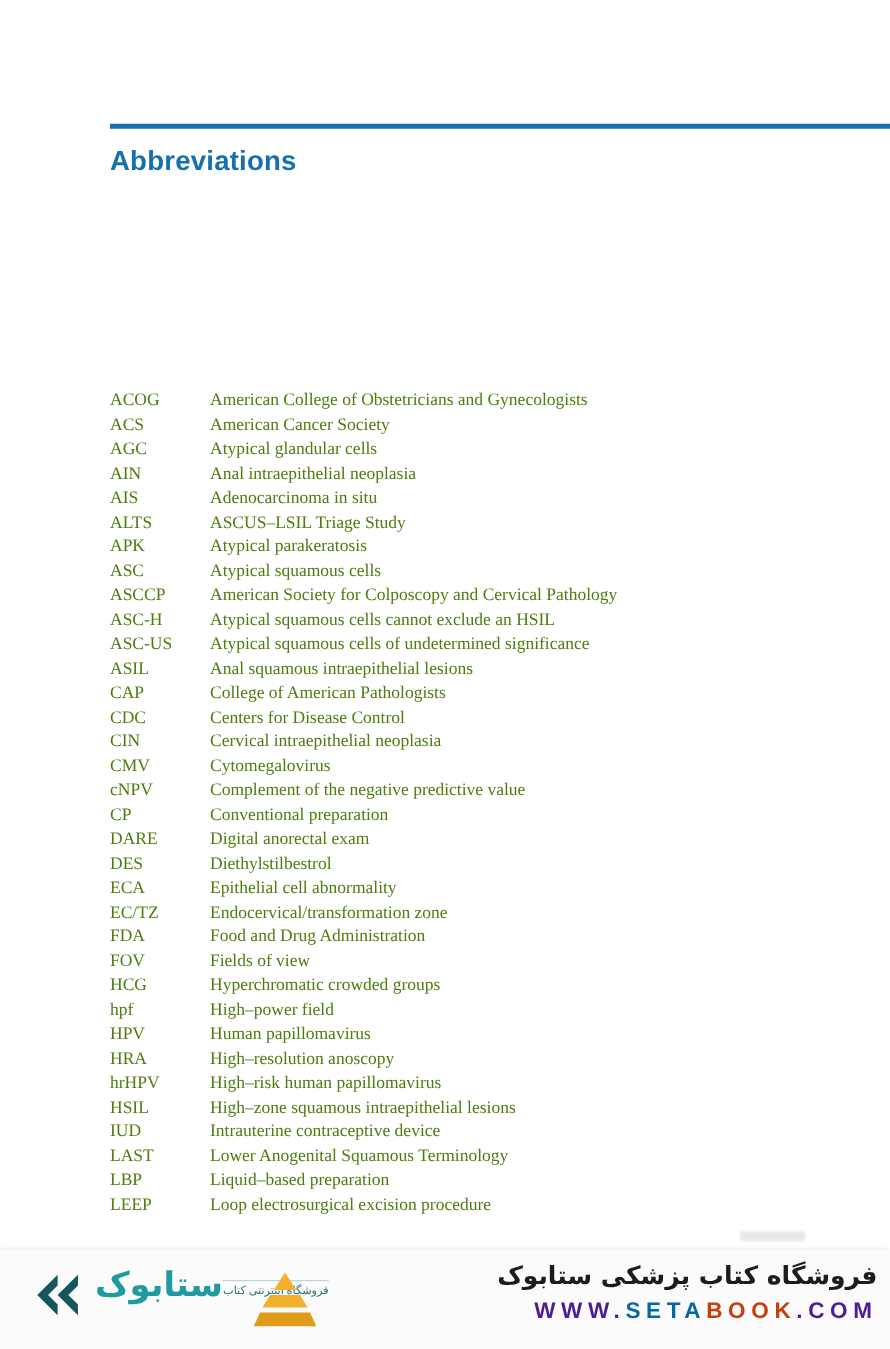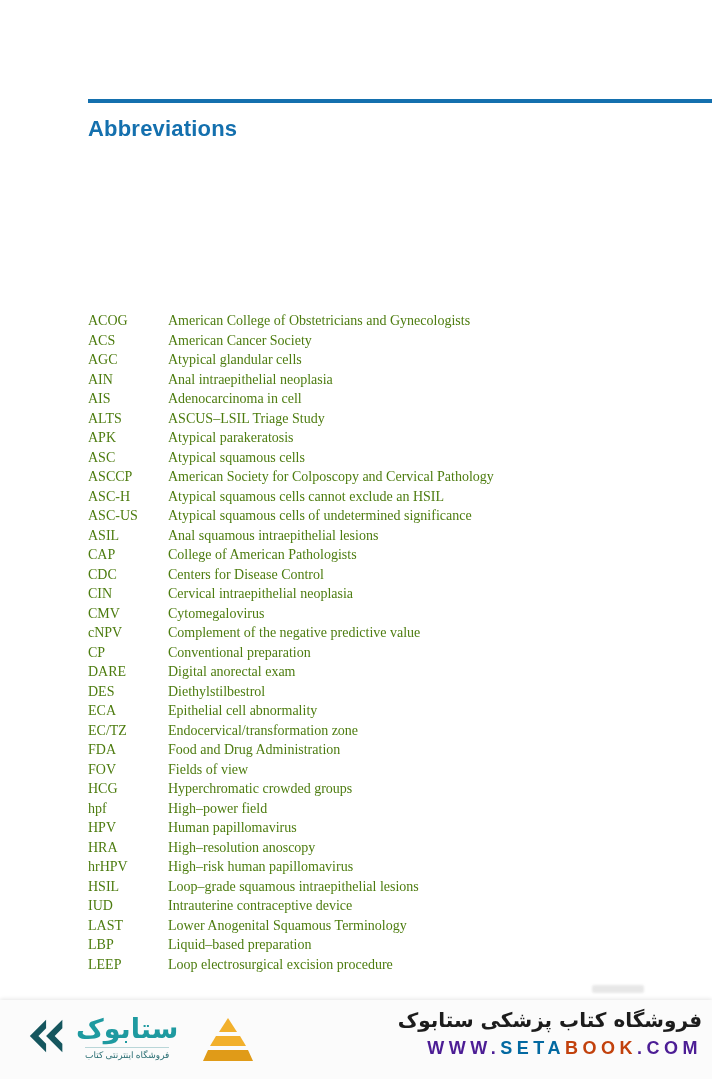--- a/index.html
+++ b/index.html
@@ -70,21 +70,21 @@
   }
   .footer-left {
     position: absolute;
     left: 26px;
     top: 14px;
     display: flex;
     align-items: flex-start;
     gap: 6px;
   }
   .chevron-icon { display: block; margin-top: 2px; }
-  .wordmark-block { display: flex; flex-direction: column; align-items: center; }
+  .wordmark-block { display: flex; flex-direction: row; align-items: center; }
   .logo-fa {
     font-family: "DejaVu Sans", sans-serif;
     direction: rtl;
     color: #1e9aa0;
     font-size: 27px;
     font-weight: bold;
     line-height: 30px;
   }
   .logo-sub {
     font-family: Liberation Serif, serif;
@@ -146,21 +146,21 @@
       <div class="abbr-row">
         <span class="abbr-term">AGC</span>
         <span class="abbr-def">Atypical glandular cells</span>
       </div>
       <div class="abbr-row">
         <span class="abbr-term">AIN</span>
         <span class="abbr-def">Anal intraepithelial neoplasia</span>
       </div>
       <div class="abbr-row">
         <span class="abbr-term">AIS</span>
-        <span class="abbr-def">Adenocarcinoma in cell</span>
+        <span class="abbr-def">Adenocarcinoma in situ</span>
       </div>
       <div class="abbr-row">
         <span class="abbr-term">ALTS</span>
         <span class="abbr-def">ASCUS–LSIL Triage Study</span>
       </div>
       <div class="abbr-row">
         <span class="abbr-term">APK</span>
         <span class="abbr-def">Atypical parakeratosis</span>
       </div>
       <div class="abbr-row">
@@ -246,21 +246,21 @@
       <div class="abbr-row">
         <span class="abbr-term">HRA</span>
         <span class="abbr-def">High–resolution anoscopy</span>
       </div>
       <div class="abbr-row">
         <span class="abbr-term">hrHPV</span>
         <span class="abbr-def">High–risk human papillomavirus</span>
       </div>
       <div class="abbr-row">
         <span class="abbr-term">HSIL</span>
-        <span class="abbr-def">Loop–grade squamous intraepithelial lesions</span>
+        <span class="abbr-def">High–zone squamous intraepithelial lesions</span>
       </div>
       <div class="abbr-row">
         <span class="abbr-term">IUD</span>
         <span class="abbr-def">Intrauterine contraceptive device</span>
       </div>
       <div class="abbr-row">
         <span class="abbr-term">LAST</span>
         <span class="abbr-def">Lower Anogenital Squamous Terminology</span>
       </div>
       <div class="abbr-row">

